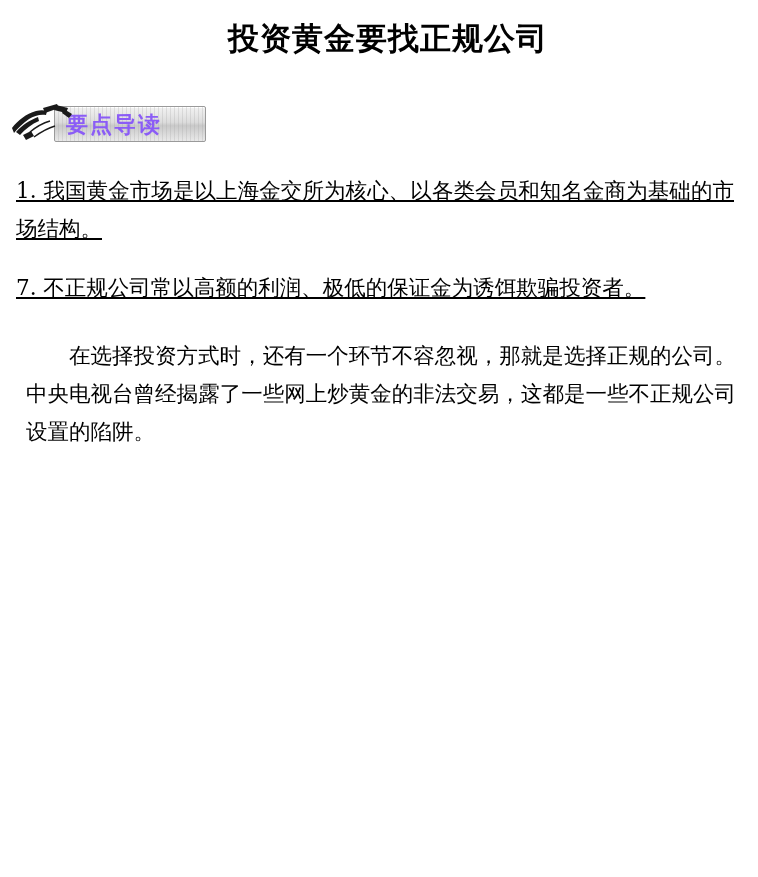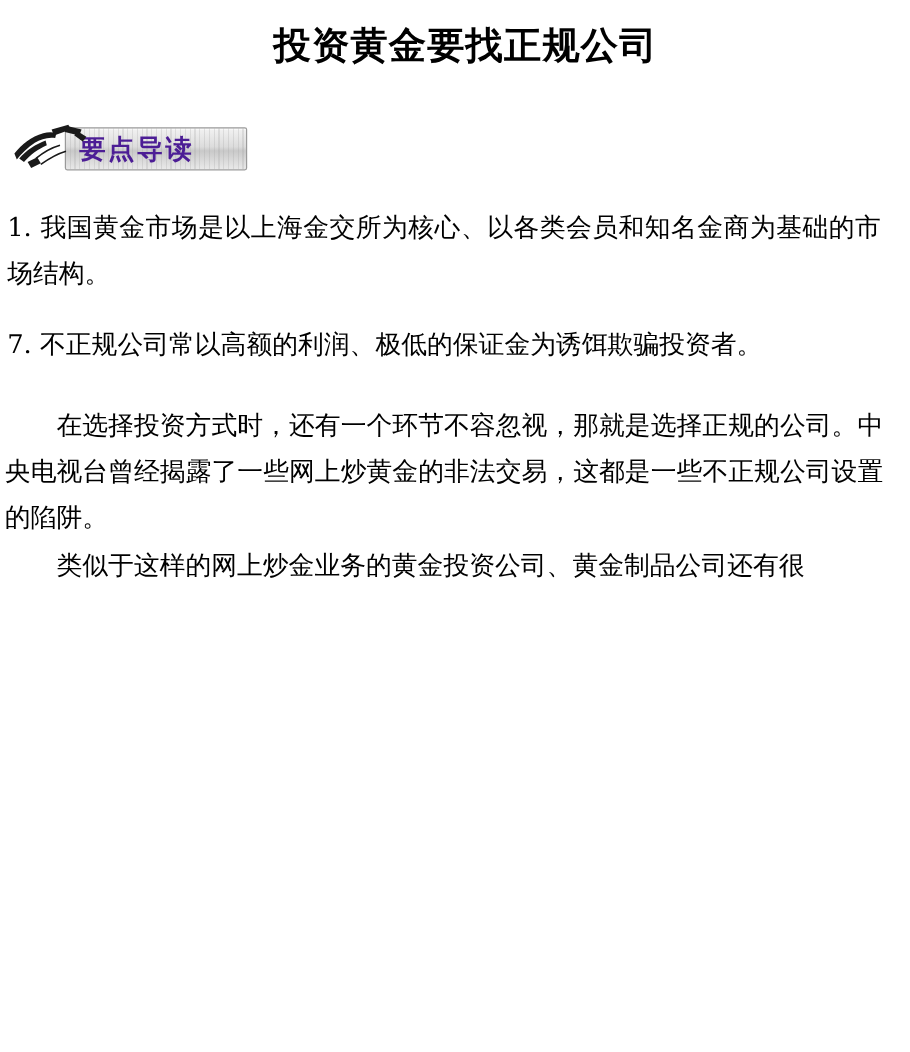--- a/index.html
+++ b/index.html
@@ -59,43 +59,44 @@
       rgba(160,160,160,0.25) 4px);
   }
   .banner-label {
     position: absolute;
     left: 56px;
     top: 8px;
     font-family: "DejaVu Sans", "Liberation Sans", sans-serif;
     font-weight: bold;
     font-size: 22px;
     letter-spacing: 2px;
-    color: #4c1d95;
+    color: #8b5cf6;
     z-index: 3;
   }
   .banner-icon {
     position: absolute;
     left: 0px;
     top: 0px;
     width: 66px;
     height: 44px;
     z-index: 4;
   }
   .points {
-    margin: 26px 24px 0 6px;
+    margin: 26px 24px 0 16px;
+    text-decoration: underline;
   }
   .point {
     font-size: 21.5px;
     line-height: 1.75;
     text-indent: 0;
     margin-bottom: 2px;
     text-align: justify;
   }
   .body-text {
-    margin: 30px 22px 0 4px;
+    margin: 30px 22px 0 26px;
   }
   .para {
     font-size: 21.5px;
     line-height: 1.78;
     text-indent: 43px;
     text-align: justify;
     margin: 0 0 2px 0;
   }
 </style>
 </head>
@@ -124,16 +125,15 @@
     <div class="banner-label">要点导读</div>
   </div>
 
   <div class="points">
     <p class="point">1. 我国黄金市场是以上海金交所为核心、以各类会员和知名金商为基础的市场结构。</p>
     <p class="point">7. 不正规公司常以高额的利润、极低的保证金为诱饵欺骗投资者。</p>
   </div>
 
   <div class="body-text">
     <p class="para">在选择投资方式时，还有一个环节不容忽视，那就是选择正规的公司。中央电视台曾经揭露了一些网上炒黄金的非法交易，这都是一些不正规公司设置的陷阱。</p>
-    <p class="para">类似于这样的网上炒金业务的黄金投资公司、黄金制品公司还有很</p>
   </div>
 
 </div>
 
 </body></html>

